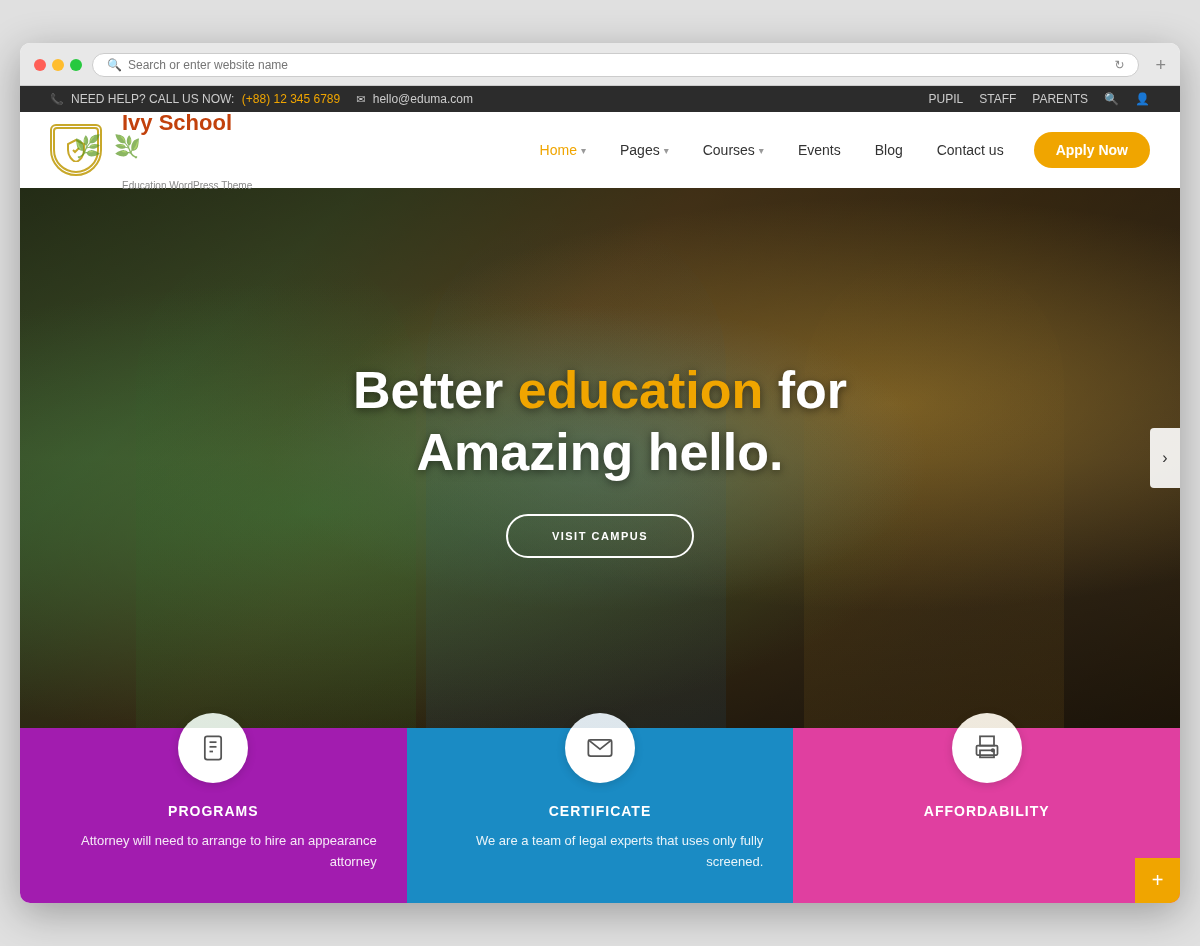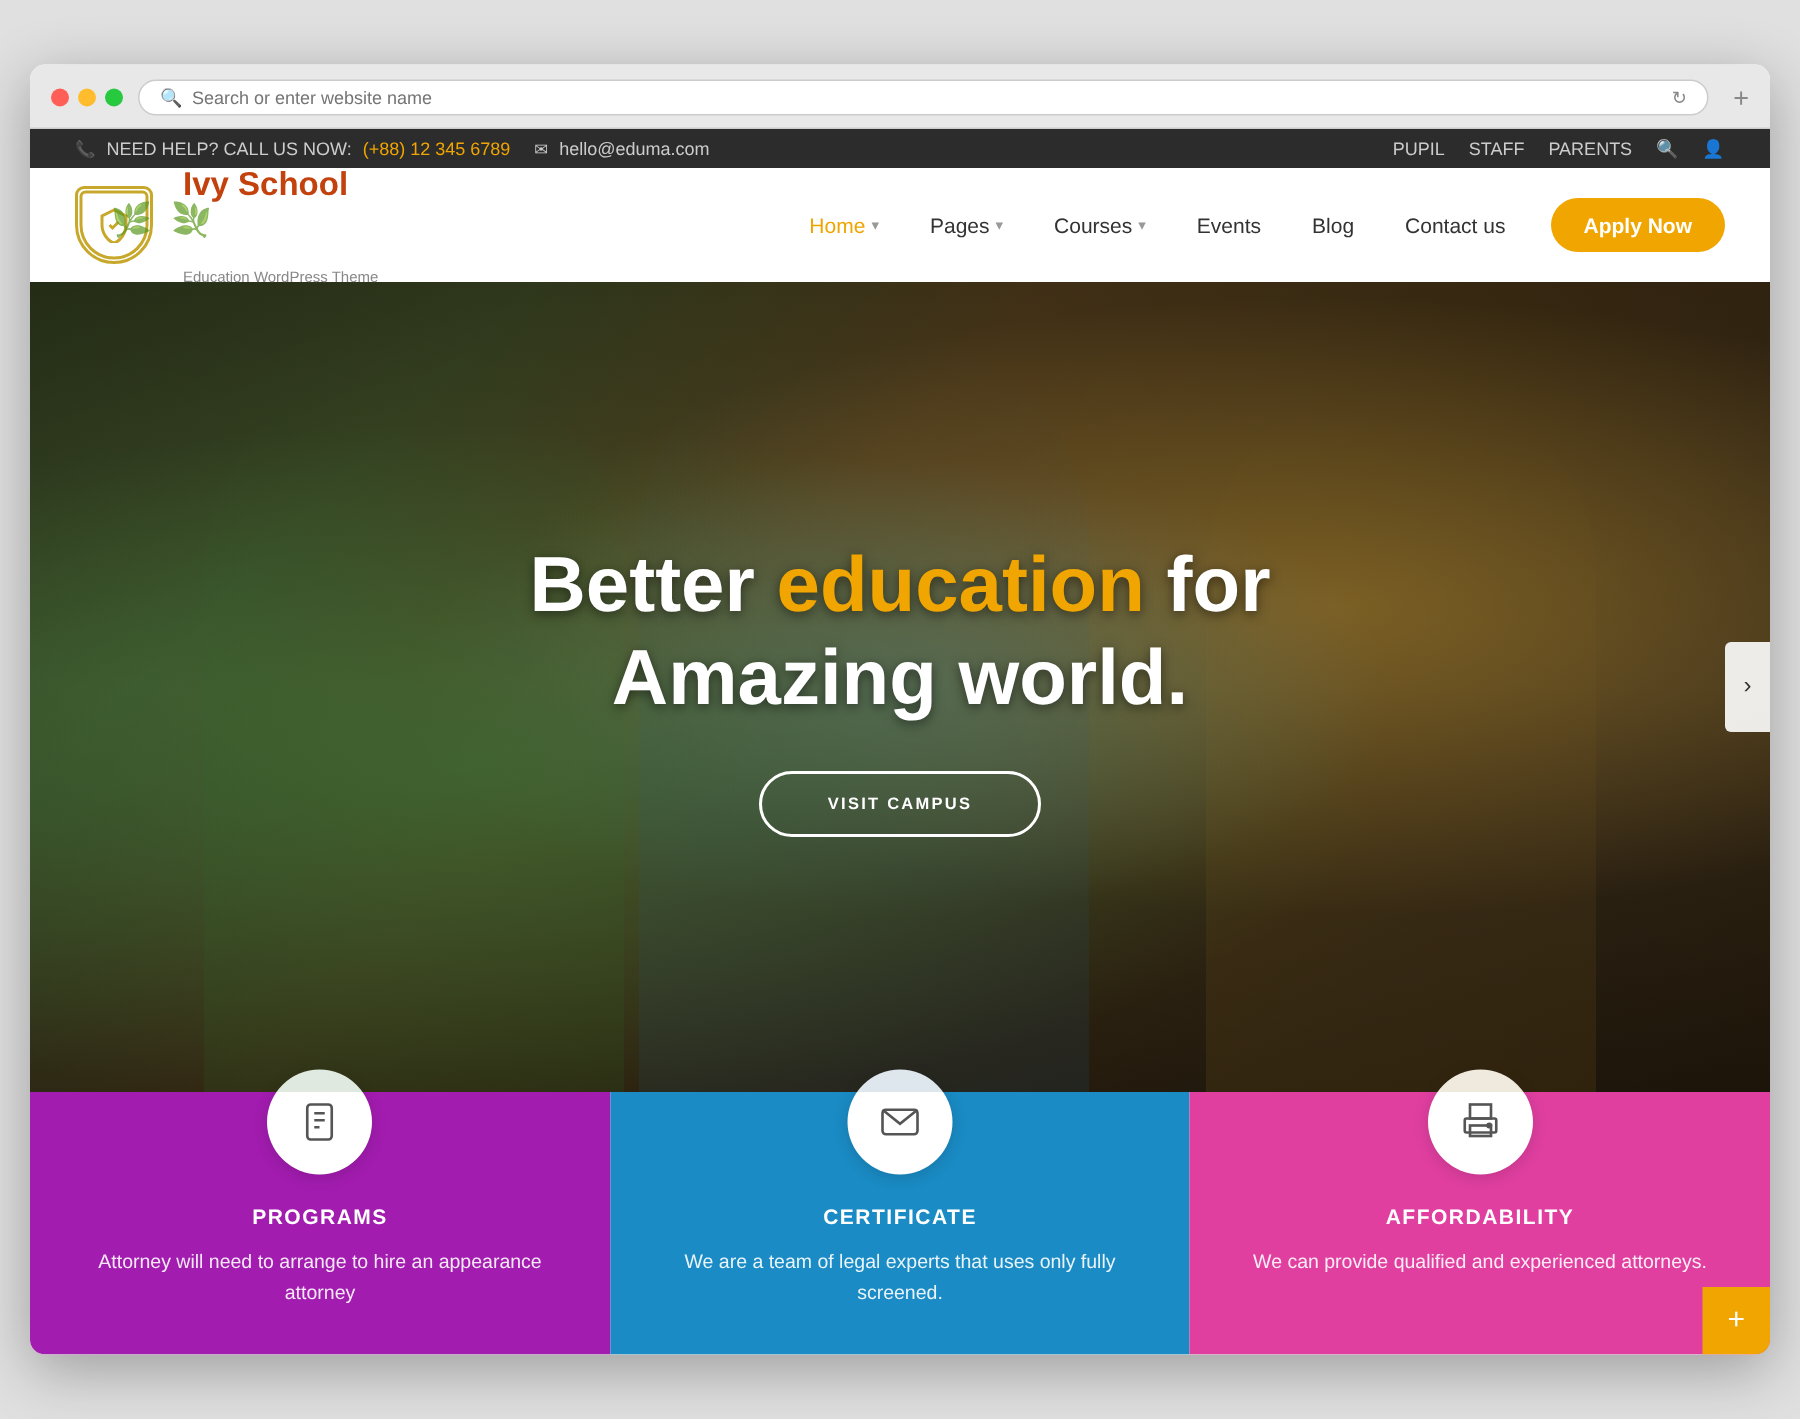--- a/index.html
+++ b/index.html
@@ -200,20 +200,21 @@
       font-size: 14px;
       font-weight: 800;
       color: #fff;
       letter-spacing: 1px;
       margin-bottom: 12px;
     }
     .feature-desc {
       font-size: 13px;
       color: rgba(255,255,255,0.9);
       line-height: 1.6;
+      text-align: right;
     }
 
     .more-btn {
       position: absolute;
       right: 0; bottom: 0;
       width: 45px; height: 45px;
       background: #f0a500;
       color: #fff;
       display: flex; align-items: center; justify-content: center;
       font-size: 20px;
@@ -334,21 +335,21 @@
         <div style="position:absolute;left:35%;bottom:0;width:300px;height:95%;background:linear-gradient(180deg,rgba(50,130,160,0.0) 0%,rgba(30,90,130,0.15) 100%);border-radius:150px 150px 0 0;"></div>
 
         <div style="position:absolute;right:10%;bottom:0;width:260px;height:88%;background:linear-gradient(180deg,rgba(180,140,50,0.0) 0%,rgba(150,110,30,0.15) 100%);border-radius:130px 130px 0 0;"></div>
       </div>
 
       <div class="sidebar-arrow" style="right:0;border-radius:4px 0 0 4px;">›</div>
 
       <div class="hero-content">
         <div class="hero-title">
           <span>Better </span><span class="highlight">education</span><span> for</span><br>
-          <span>Amazing world.</span>
+          <span>Amazing hello.</span>
         </div>
         <button class="visit-btn">VISIT CAMPUS</button>
       </div>
     </div>
 
     <div class="features">
 
       <div class="feature-card yellow">
         <div class="feature-icon-circle">
           <svg width="28" height="28" viewBox="0 0 24 24" fill="none" stroke="#555" stroke-width="1.5">
@@ -376,19 +377,18 @@
       <div class="feature-card pink" style="position:relative;">
         <div class="feature-icon-circle">
           <svg width="28" height="28" viewBox="0 0 24 24" fill="none" stroke="#555" stroke-width="1.5">
             <rect x="6" y="2" width="12" height="8"></rect>
             <rect x="3" y="10" width="18" height="8" rx="1"></rect>
             <rect x="6" y="14" width="12" height="6"></rect>
             <circle cx="17" cy="14" r="1" fill="#555"></circle>
           </svg>
         </div>
         <div class="feature-title">AFFORDABILITY</div>
-        <div class="feature-desc">We can provide qualified and experienced attorneys.</div>
         <div class="more-btn">+</div>
       </div>
     </div>
 
   </div>
 </div>
 
 </body></html>

